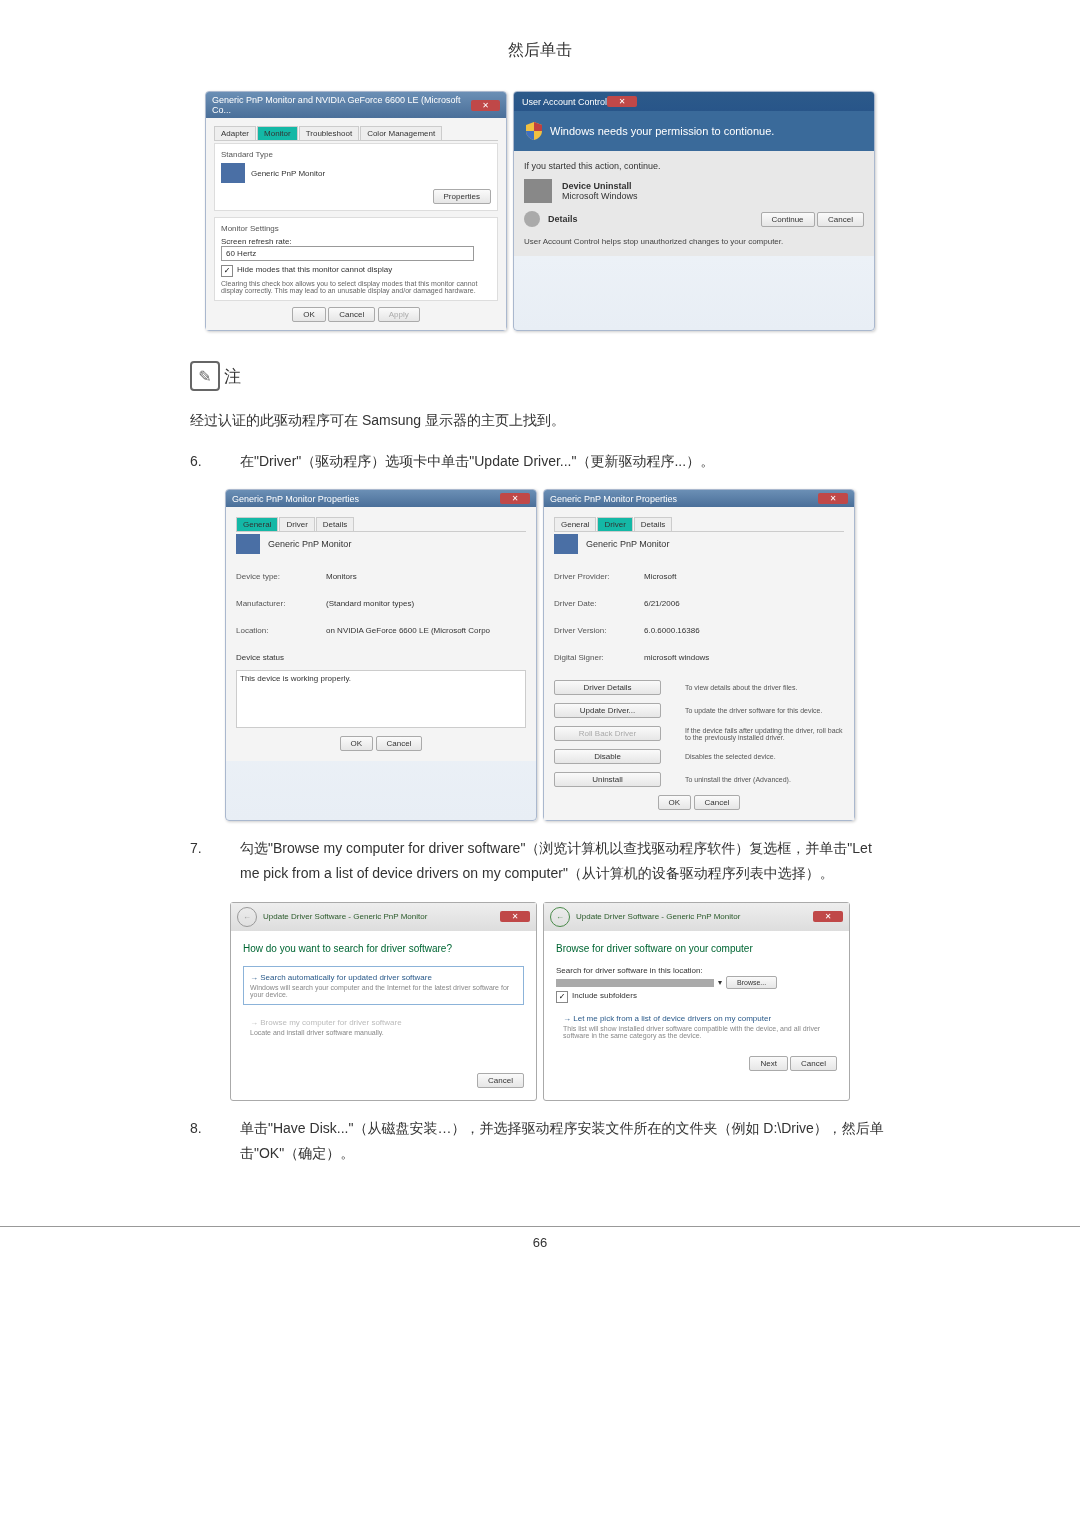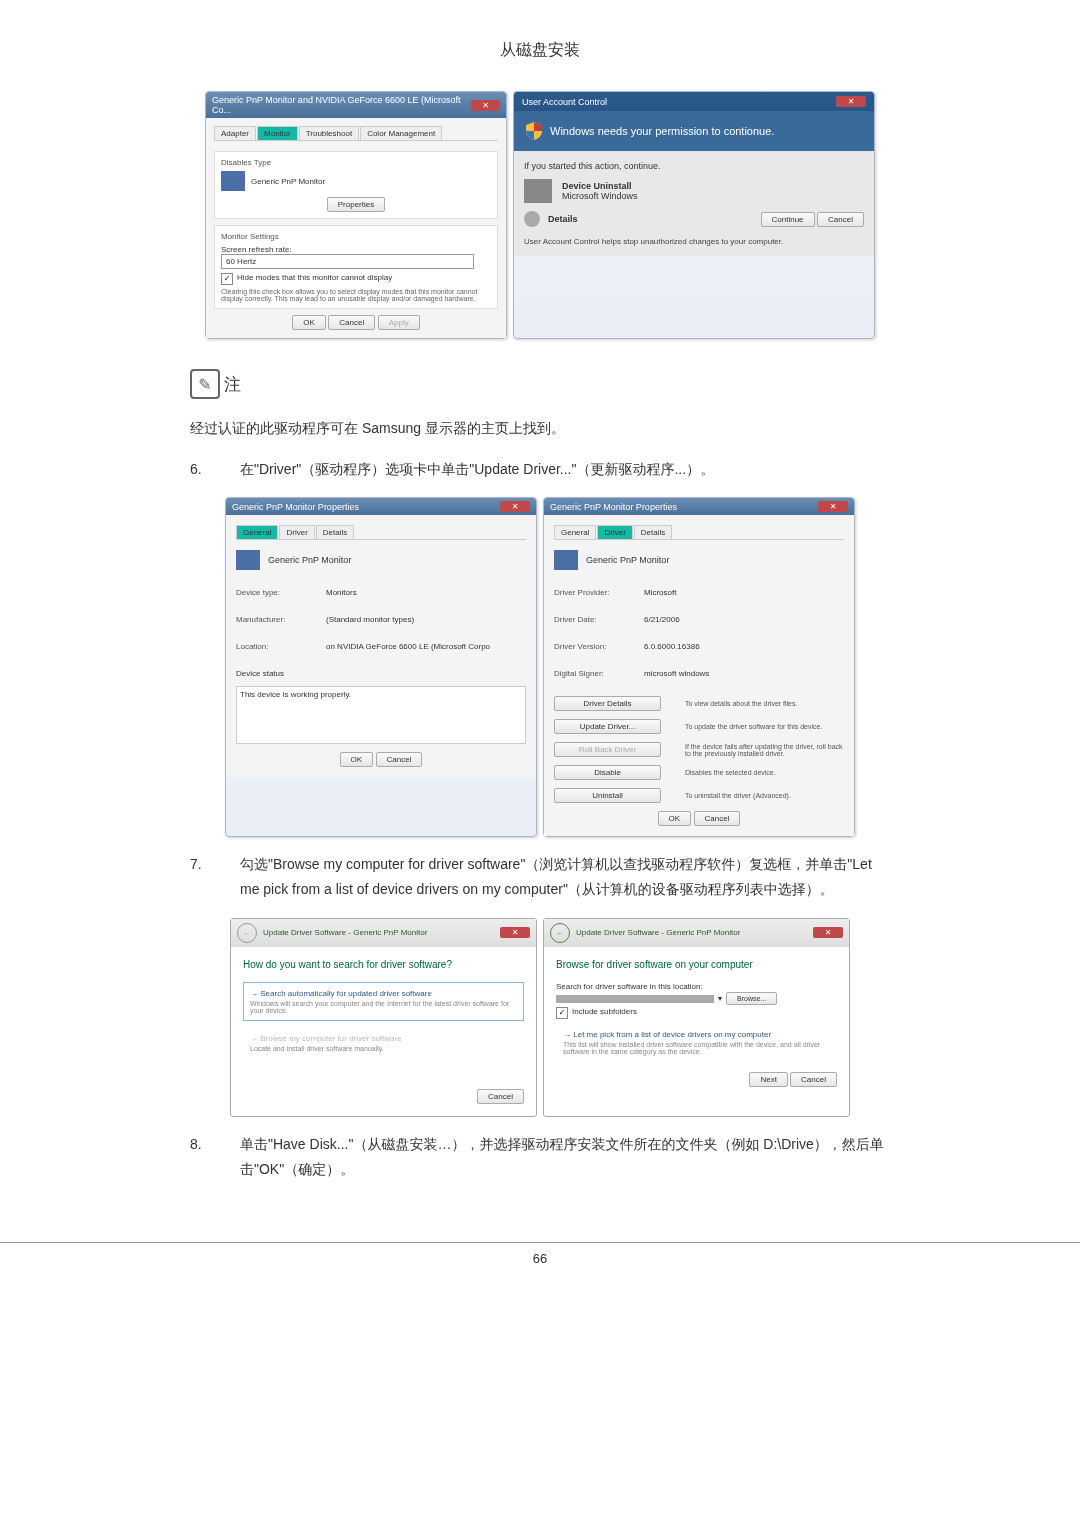--- a/index.html
+++ b/index.html
@@ -4,34 +4,34 @@
 <style>
 body{margin:0;background:#fff;font-family:"Microsoft YaHei",SimSun,Arial,sans-serif;color:#333;font-size:14px}
 .page{width:1080px;margin:0 auto;padding:40px 0}
 .header-title{text-align:center;font-size:16px;margin-bottom:30px}
 .content{padding:0 190px}
 .screenshot-row{display:flex;gap:6px;justify-content:center;margin-bottom:20px}
 .dialog{background:linear-gradient(#f5f8fb,#e8eef5);border:1px solid #aab8ce;border-radius:4px;font-size:9px;box-shadow:1px 1px 3px rgba(0,0,0,.2)}
 .dialog-title{background:linear-gradient(#6b8fb5,#4a6f99);color:#fff;padding:3px 6px;border-radius:3px 3px 0 0;display:flex;justify-content:space-between;align-items:center}
 .close-btn{background:#c04848;color:#fff;width:30px;text-align:center;border-radius:2px;font-size:8px;padding:1px 0}
 .dialog-body{background:#f4f4f4;padding:8px}
-.tabs{display:flex;border-bottom:1px solid #ccc;margin-bottom:10px}
+.tabs{display:flex;border-bottom:1px solid #ccc;margin-bottom:2px}
 .tab{padding:2px 6px;font-size:8px;background:#eee;border:1px solid #ccc;border-bottom:none;margin-right:1px}
 .tab.active{background:#14b8a6}
 .section{background:#fff;border:1px solid #ddd;padding:6px;margin-bottom:6px;font-size:8px}
 .section-title{font-size:8px;color:#555;margin-bottom:4px}
 .btn{background:linear-gradient(#fafafa,#e6e6e6);border:1px solid #aaa;border-radius:2px;padding:2px 10px;font-size:8px;display:inline-block}
 .btn-row{text-align:center;margin-top:6px}
 .row-flex{display:flex;gap:6px;align-items:center}
 .dropdown{background:#fff;border:1px solid #999;padding:2px 4px;font-size:8px;width:90%}
 .checkbox-row{display:flex;align-items:flex-start;gap:4px;font-size:8px}
 .checkbox{width:10px;height:10px;border:1px solid #888;background:#fff;display:inline-block}
 .checkbox.checked::after{content:"✓";font-size:8px;color:#000;display:block;line-height:10px;text-align:center}
 .uac-dialog{width:360px}
-.uac-header{background:linear-gradient(#2c5a8a,#285589);color:#fff;padding:4px 8px;display:flex;justify-content:space-between;align-items:center;border-radius:3px 3px 0 0}
+.uac-header{background:linear-gradient(#2c5a8a,#285589);color:#fff;padding:4px 8px;display:flex;justify-content:flex-start;align-items:center;border-radius:3px 3px 0 0}
 .uac-banner{background:#3a6a9a;color:#fff;padding:10px;font-size:11px;display:flex;align-items:center;gap:6px}
 .shield-icon{width:20px;height:20px;display:inline-block}
 .uac-content{background:#e8e8e8;padding:10px;font-size:9px}
 .uac-item{display:flex;align-items:center;gap:10px;margin:8px 0}
 .device-icon{width:28px;height:24px;background:#888;display:inline-block}
 .arrow-icon{width:16px;height:16px;background:#aaa;border-radius:50%;display:inline-block}
 .uac-footer{font-size:8px;color:#444;margin-top:10px}
 .note-label{display:flex;align-items:center;gap:4px;margin:30px 0 15px}
 .note-icon{width:26px;height:26px;border:2px solid #666;border-radius:4px;display:inline-flex;align-items:center;justify-content:center;color:#666;font-size:16px}
 .body-text{line-height:2;margin-bottom:15px}
@@ -61,45 +61,45 @@
 .wizard-option.disabled .wizard-option-title{color:#bbb}
 .page-footer{text-align:center;margin-top:60px;border-top:1px solid #999;padding-top:8px;font-size:13px}
 .browse-box{background:#aaa;padding:4px;width:150px;margin:4px 0;display:flex;align-items:center}
 .browse-btn{font-size:7px}
 svg{display:block}
 </style>
 </head>
 <body>
 
 <div class="page">
-<div class="header-title">从磁盘安装</div>
+<div class="header-title">然后单击</div>
 
 <div class="content">
 
 <div class="screenshot-row">
 
 <div class="dialog" style="width:300px">
  <div class="dialog-title">
   <span>Generic PnP Monitor and NVIDIA GeForce 6600 LE (Microsoft Co...</span>
   <span class="close-btn">✕</span>
  </div>
  <div class="dialog-body">
   <div class="tabs">
    <div class="tab">Adapter</div>
    <div class="tab active">Monitor</div>
    <div class="tab">Troubleshoot</div>
    <div class="tab">Color Management</div>
   </div>
   <div class="section">
-   <div class="section-title">Disables Type</div>
+   <div class="section-title">Standard Type</div>
    <div class="row-flex">
     <span class="monitor-icon"></span>
     <span>Generic PnP Monitor</span>
    </div>
-   <div style="text-align:center;margin-top:6px"><span class="btn">Properties</span></div>
+   <div style="text-align:right;margin-top:6px"><span class="btn">Properties</span></div>
   </div>
   <div class="section">
    <div class="section-title">Monitor Settings</div>
    <div>Screen refresh rate:</div>
    <div class="dropdown">60 Hertz</div>
    <div class="checkbox-row" style="margin-top:4px">
     <span class="checkbox checked"></span>
     <span>Hide modes that this monitor cannot display</span>
    </div>
    <div style="font-size:7px;color:#666;margin-top:3px">Clearing this check box allows you to select display modes that this monitor cannot display correctly. This may lead to an unusable display and/or damaged hardware.</div>

